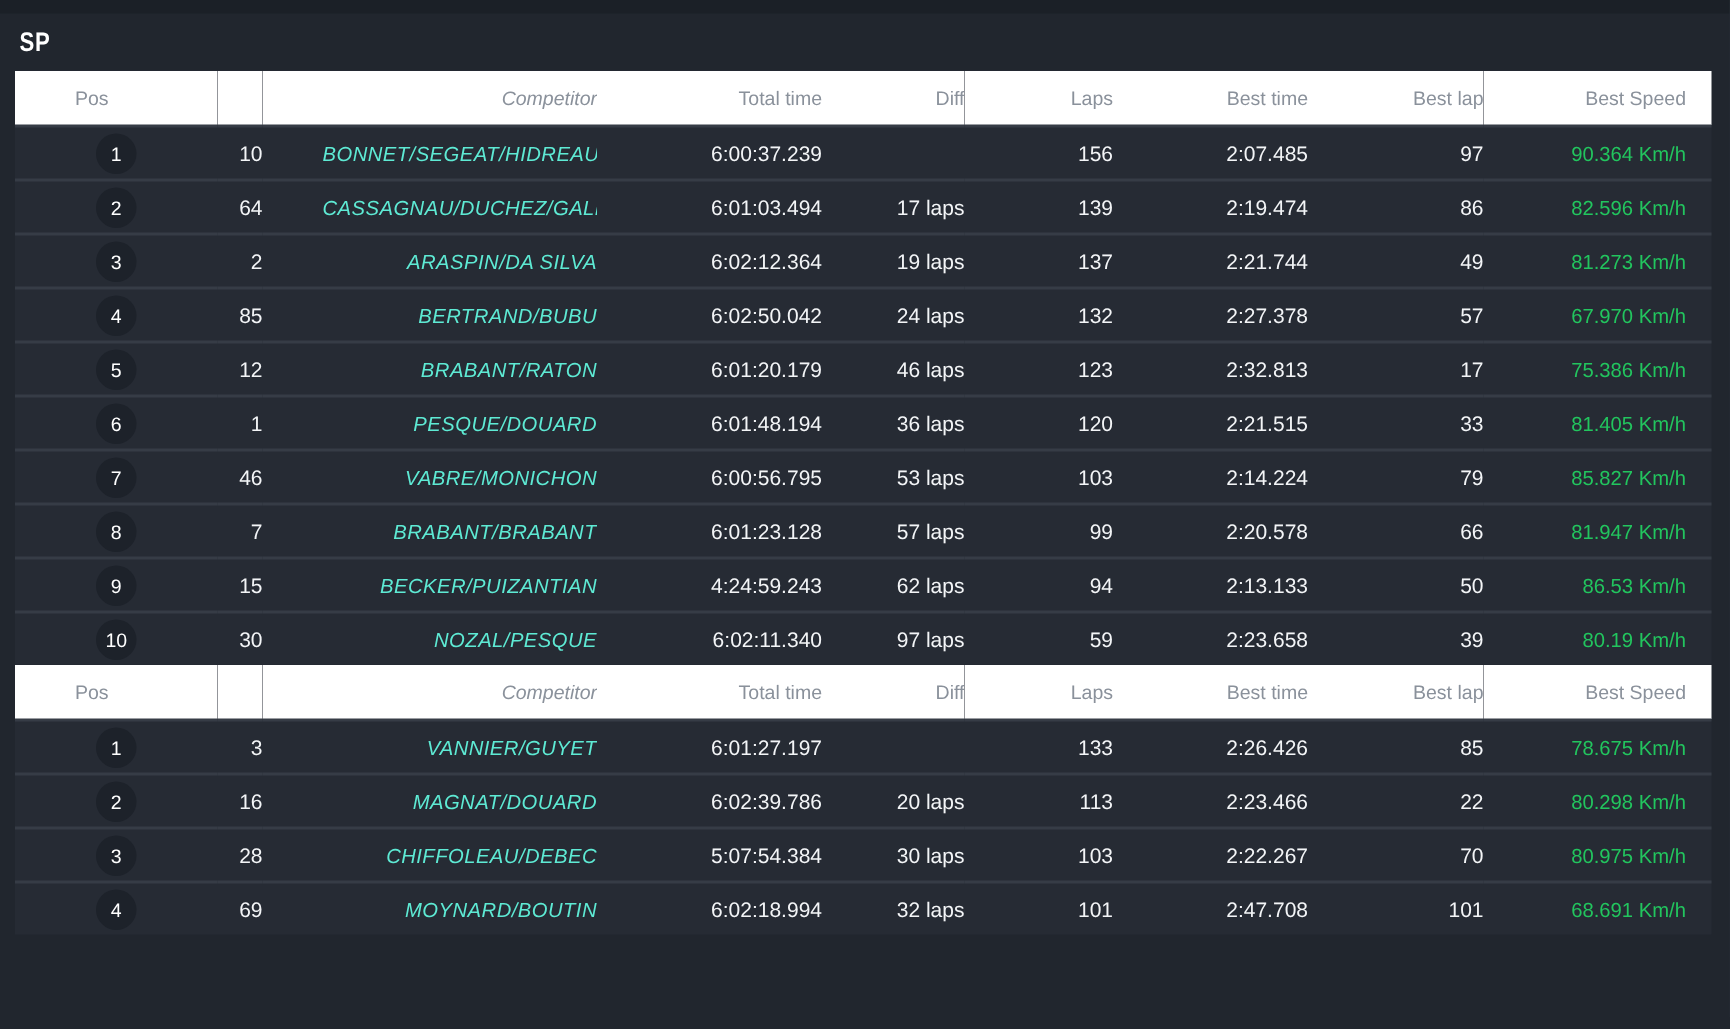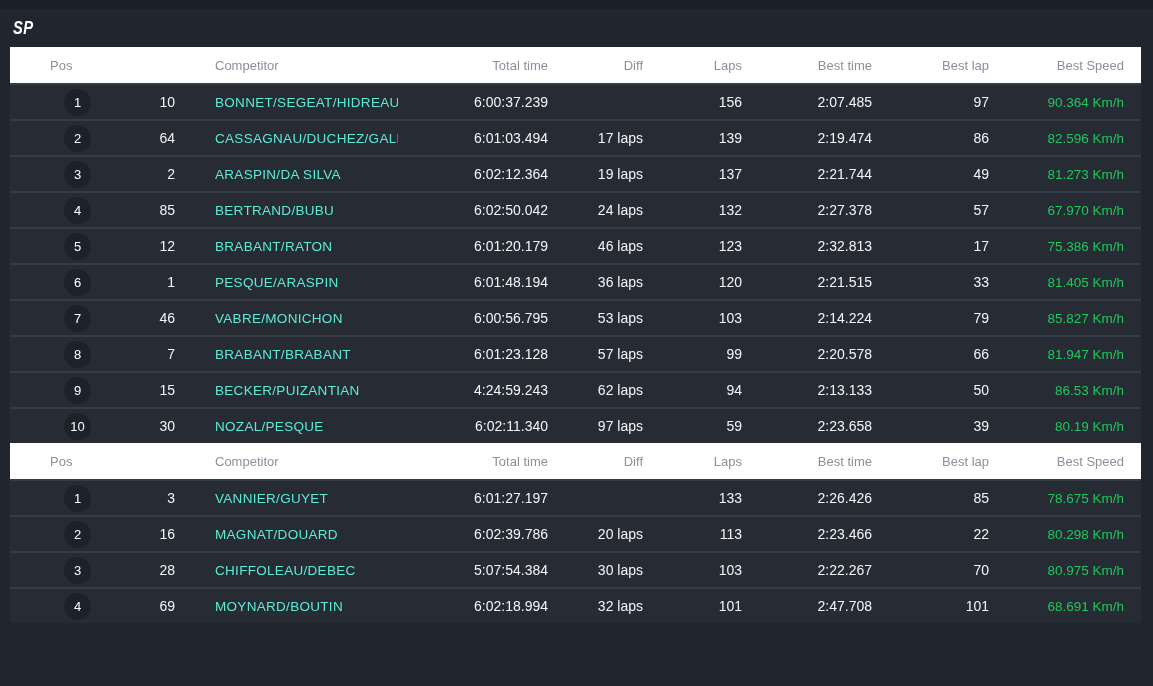--- a/index.html
+++ b/index.html
@@ -6,21 +6,21 @@
   body{
     width:1153px;height:686px;overflow:hidden;
     background:#21262e;
     font-family:"Liberation Sans",sans-serif;
     -webkit-font-smoothing:antialiased;
   }
   .top-strip{height:9px;background:#1b2027;}
   .page{padding:0 12px 0 10px;}
   .section-title{
     margin:7px 0 7px 3px;height:24px;line-height:24px;
-    font-size:18px;font-weight:bold;color:#ffffff;font-style:italic;
+    font-size:18px;font-weight:bold;color:#ffffff;
   }
   .section-title .title-inner{
     display:inline-block;transform:scaleX(0.82);transform-origin:left center;
     letter-spacing:0.5px;
   }
   .result-section + .result-section .section-title{margin-top:17px;margin-bottom:8px;}
   table.results-table{
     width:1131px;table-layout:fixed;border-collapse:collapse;
     background:#262b34;
   }
@@ -33,21 +33,21 @@
   td{
     height:34px;padding:0;
     font-size:14px;color:#f3f5f7;
     white-space:nowrap;overflow:hidden;
   }
   tbody tr{border-top:2px solid #363c46;}
   
   .col-pos{width:95px;text-align:center;}
   th.col-pos{text-align:left;padding-left:40px;}
   .col-num{width:30px;text-align:right;}
-  .col-competitor{text-align:left;padding-left:40px;}
+  .col-competitor{text-align:right;padding-left:40px;font-style:italic;}
   .col-total_time{width:150px;text-align:right;}
   .col-diff{width:95px;text-align:right;}
   .col-laps{width:99px;text-align:right;}
   .col-best_time{width:130px;text-align:right;}
   .col-best_lap{width:117px;text-align:right;}
   .col-best_speed{width:135px;text-align:right;padding-right:17px;}
   th.col-best_speed{padding-right:17px;}
   td.col-best_speed{color:#22c55e;font-size:13.5px;}
   .pos-badge{
     display:inline-flex;align-items:center;justify-content:center;
@@ -132,21 +132,21 @@
             <td class="col-total_time">6:01:20.179</td>
             <td class="col-diff">46 laps</td>
             <td class="col-laps">123</td>
             <td class="col-best_time">2:32.813</td>
             <td class="col-best_lap">17</td>
             <td class="col-best_speed">75.386 Km/h</td>
           </tr>
           <tr>
             <td class="col-pos"><span class="pos-badge">6</span></td>
             <td class="col-num">1</td>
-            <td class="col-competitor"><a class="competitor-link">PESQUE/ARASPIN</a></td>
+            <td class="col-competitor"><a class="competitor-link">PESQUE/DOUARD</a></td>
             <td class="col-total_time">6:01:48.194</td>
             <td class="col-diff">36 laps</td>
             <td class="col-laps">120</td>
             <td class="col-best_time">2:21.515</td>
             <td class="col-best_lap">33</td>
             <td class="col-best_speed">81.405 Km/h</td>
           </tr>
           <tr>
             <td class="col-pos"><span class="pos-badge">7</span></td>
             <td class="col-num">46</td>

